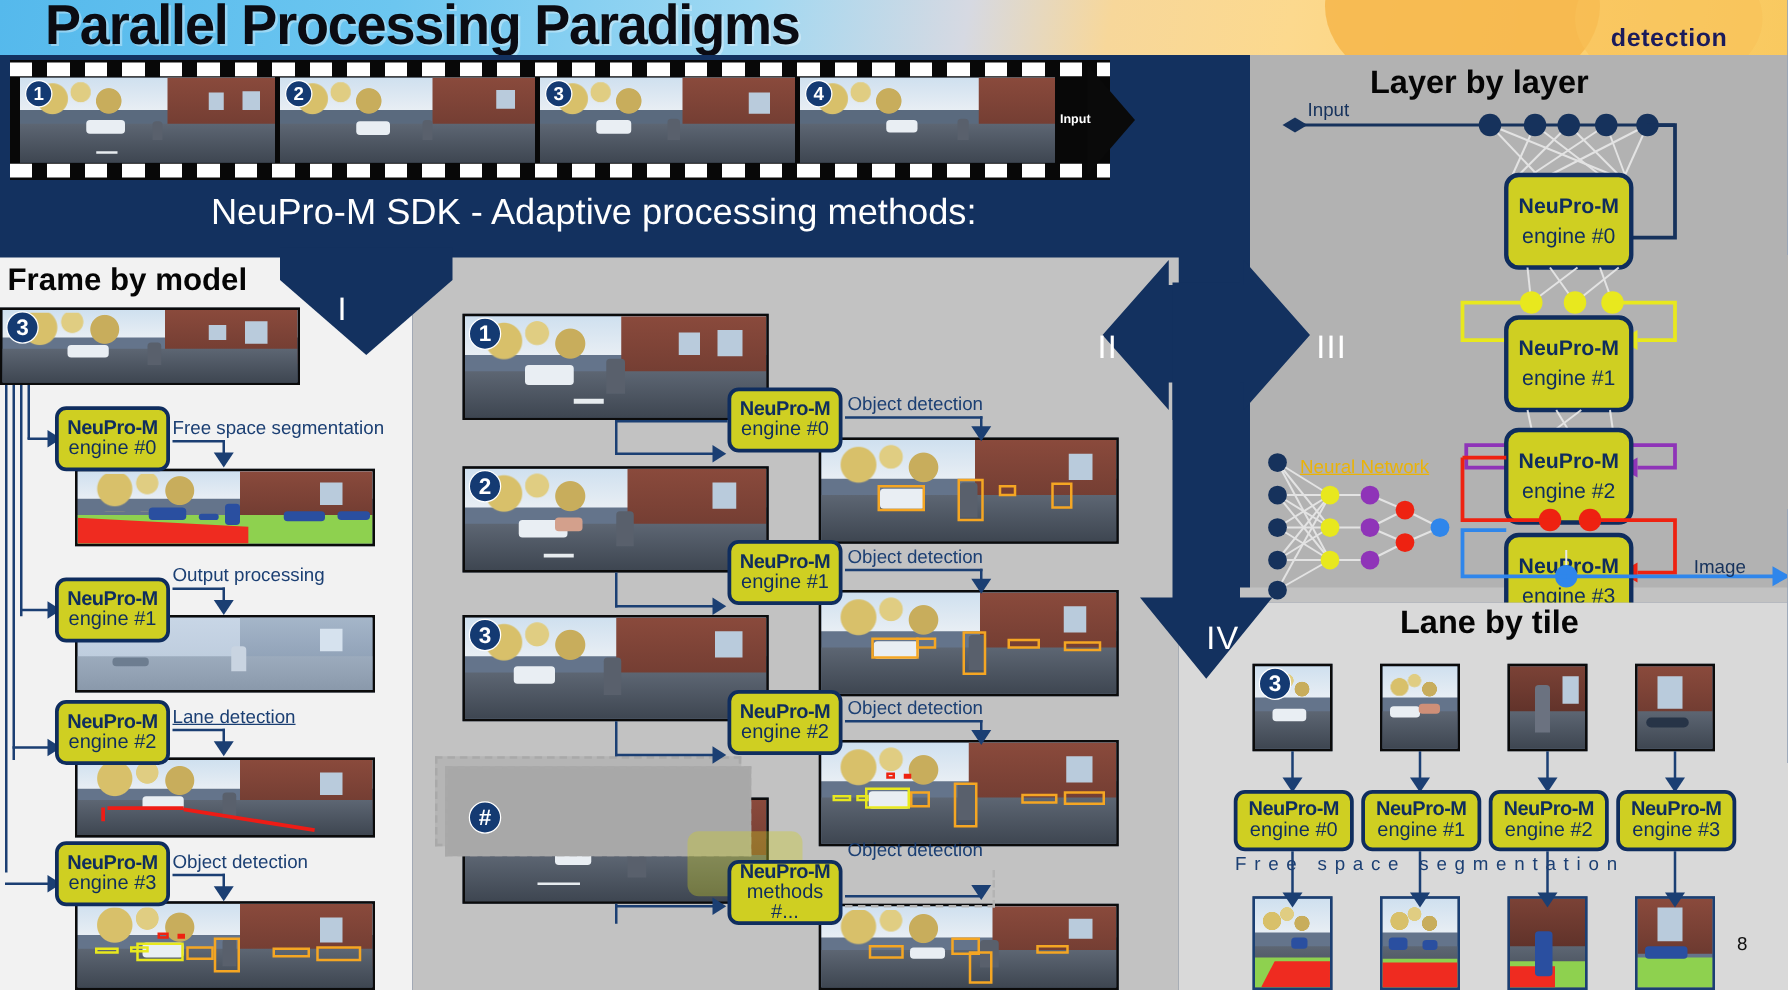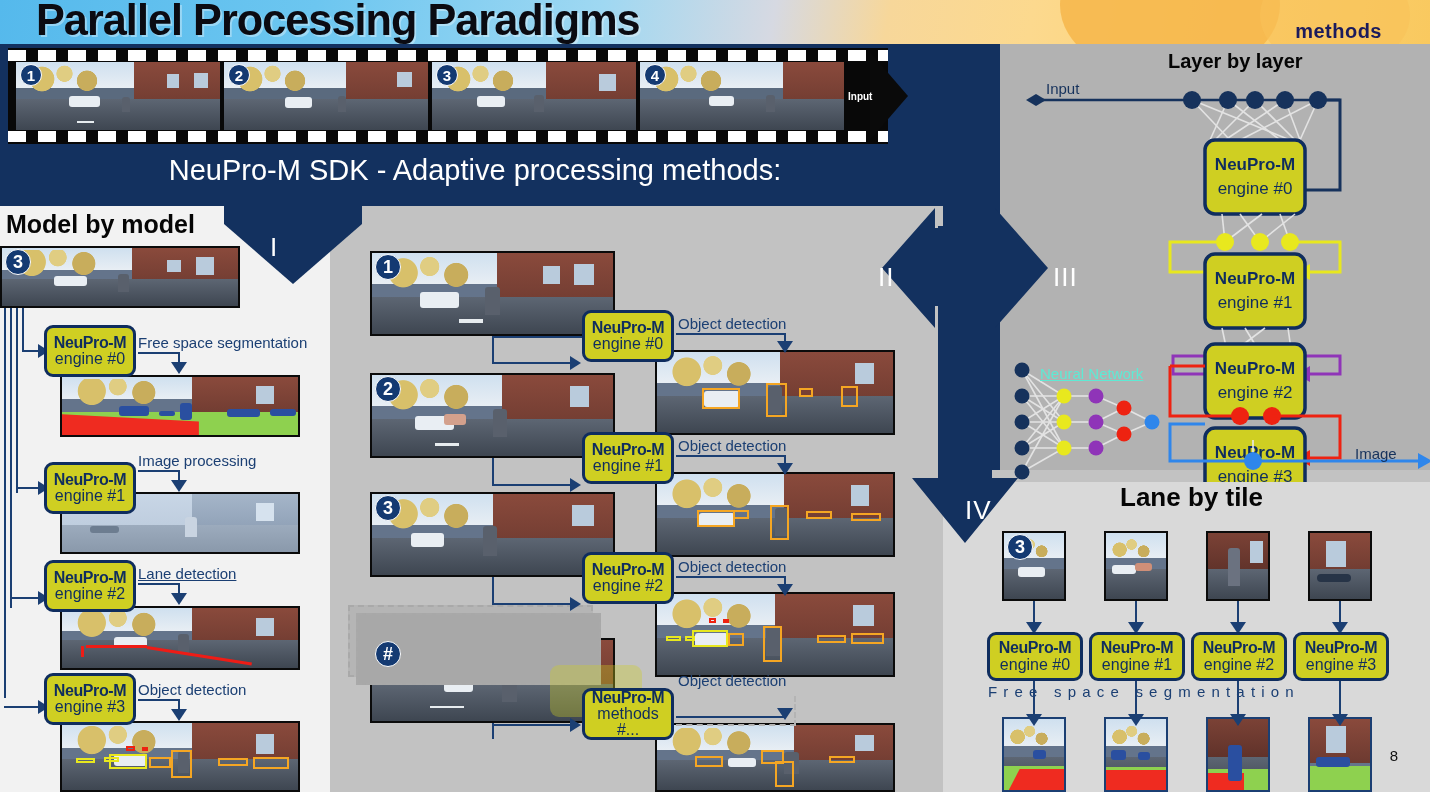--- a/index.html
+++ b/index.html
@@ -108,21 +108,21 @@
   .panel-tile-top {
     position:absolute; left:943px; top:470px; width:487px; height:12px;
     background:#c2c2c2;
   }
 
   .sec-title {
     position:absolute; font-weight:bold; color:#050505; white-space:nowrap;
   }
   .t-model { left:6px; top:210px; font-size:25px; }
   .t-frame { left:530px; top:212px; font-size:25px; }
-  .t-layer { left:1168px; top:50px; font-size:20px;text-align:center; }
+  .t-layer { left:1096px; top:50px; font-size:26px;text-align:center; }
   .t-tile  { left:1120px; top:482px; font-size:26px; }
 
   
   .np {
     position:absolute; background:#cfcf22;
     border:3px solid #0f2d5e; border-radius:9px;
     color:#0f2d5e; text-align:center; z-index:6;
     display:flex; flex-direction:column; justify-content:center;
     line-height:1.02;
   }
@@ -196,21 +196,21 @@
 </style>
 </head>
 <body>
 
 <div id="slide">
 
   <div class="header">
     <div class="sun"></div>
     <div class="sun2"></div>
     <div class="header-title">Parallel Processing Paradigms</div>
-    <div class="brand">methods</div>
+    <div class="brand">detection</div>
   </div>
 
   <div class="filmstrip">
     <div class="perf t"></div>
     <div class="perf b"></div>
     <div class="film-frames">
 
       <div class="film-frame">
         <div class="scene">
           <div class="sky"></div>
@@ -297,21 +297,21 @@
     <polygon points="155,30 155,10 208,70 155,130 155,108 120,108 120,30" fill="#13315f"></polygon>
 
     <polygon points="98,30 152,30 152,280 178,280 125,345 72,280 98,280" fill="#13315f"></polygon>
 
     <rect x="98" y="28" width="54" height="110" fill="#13315f"></rect>
   </svg>
   <div class="roman" style="left:878px;top:262px;">II</div>
   <div class="roman" style="left:1053px;top:262px;">III</div>
   <div class="roman" style="left:965px;top:495px;">IV</div>
 
-  <div class="sec-title t-model">Model by model</div>
+  <div class="sec-title t-model">Frame by model</div>
   <div class="sec-title t-layer">Layer by layer</div>
   <div class="sec-title t-tile">Lane by tile</div>
 
   <div class="thumb" style="left:0px;top:246px;width:240px;height:62px;">
     <div class="scene">
       <div class="sky"></div>
         <div class="trees"></div>
       <div class="bld" style="width:45%"></div>
       <div class="bldwin" style="right:10%;top:16%;width:8%;height:30%"></div>
       <div class="bldwin" style="right:24%;top:20%;width:6%;height:22%"></div>
@@ -352,21 +352,21 @@
       <div class="segB" style="left:41%;top:58%;width:7%;height:10%"></div>
     </div>
   </div>
 
   <div class="conn" style="left:16px;top:487px;width:24px;height:2px"></div>
   <div class="arrowhead-r" style="left:38px;top:481px;"></div>
   <div class="np" style="left:44px;top:462px;width:92px;height:52px;">
     <div class="l1">NeuPro-M</div>
     <div class="l2">engine #1</div>
   </div>
-  <div class="label-sm" style="left:138px;top:452px;">Image processing</div>
+  <div class="label-sm" style="left:138px;top:452px;">Output processing</div>
   <div class="conn" style="left:138px;top:470px;width:42px;height:2px"></div>
   <div class="conn" style="left:178px;top:470px;width:2px;height:12px"></div>
   <div class="arrowhead-d" style="left:171px;top:480px;"></div>
   <div class="thumb" style="left:60px;top:492px;width:240px;height:62px;">
     <div class="scene">
       <div class="sky" style="height:100%;background:linear-gradient(#c8d6e6,#b7c6d8)"></div>
       <div class="bld" style="width:45%;background:linear-gradient(#9fb0c4,#8294ab);opacity:.85"></div>
       <div class="bldwin" style="right:10%;top:16%;width:8%;height:30%;background:#d6e2ee"></div>
       <div class="road" style="background:linear-gradient(#9cabbd,#8a99ab)"></div>
       <div class="car" style="left:12%;top:56%;width:12%;height:12%;background:#6d7d90"></div>
@@ -731,21 +731,21 @@
     <circle cx="52" cy="36" r="7.5" fill="#e8e81e"></circle>
       <circle cx="52" cy="62" r="7.5" fill="#e8e81e"></circle>
     <circle cx="52" cy="88" r="7.5" fill="#e8e81e"></circle>
     <circle cx="84" cy="36" r="7.5" fill="#8f34b8"></circle>
       <circle cx="84" cy="62" r="7.5" fill="#8f34b8"></circle>
     <circle cx="84" cy="88" r="7.5" fill="#8f34b8"></circle>
     <circle cx="112" cy="48" r="7.5" fill="#ee2211"></circle>
       <circle cx="112" cy="74" r="7.5" fill="#ee2211"></circle>
     <circle cx="140" cy="62" r="7.5" fill="#2f86eb"></circle>
   </svg>
-  <div class="nn-t" style="position:absolute;left:1040px;top:365px;font-size:15px;color:#5eead4;text-decoration:underline;z-index:7;white-space:nowrap;">Neural Network</div>
+  <div class="nn-t" style="position:absolute;left:1040px;top:365px;font-size:15px;color:#eab308;text-decoration:underline;z-index:7;white-space:nowrap;">Neural Network</div>
 
   <div class="thumb" style="left:1002px;top:531px;width:64px;height:70px;">
     <div class="scene">
       <div class="sky"></div>
         <div class="trees" style="left:6%;width:80%"></div>
       <div class="road"></div>
       <div class="car" style="left:24%;top:52%;width:44%;height:14%"></div>
     </div>
     <div class="badge">3</div>
   </div>

